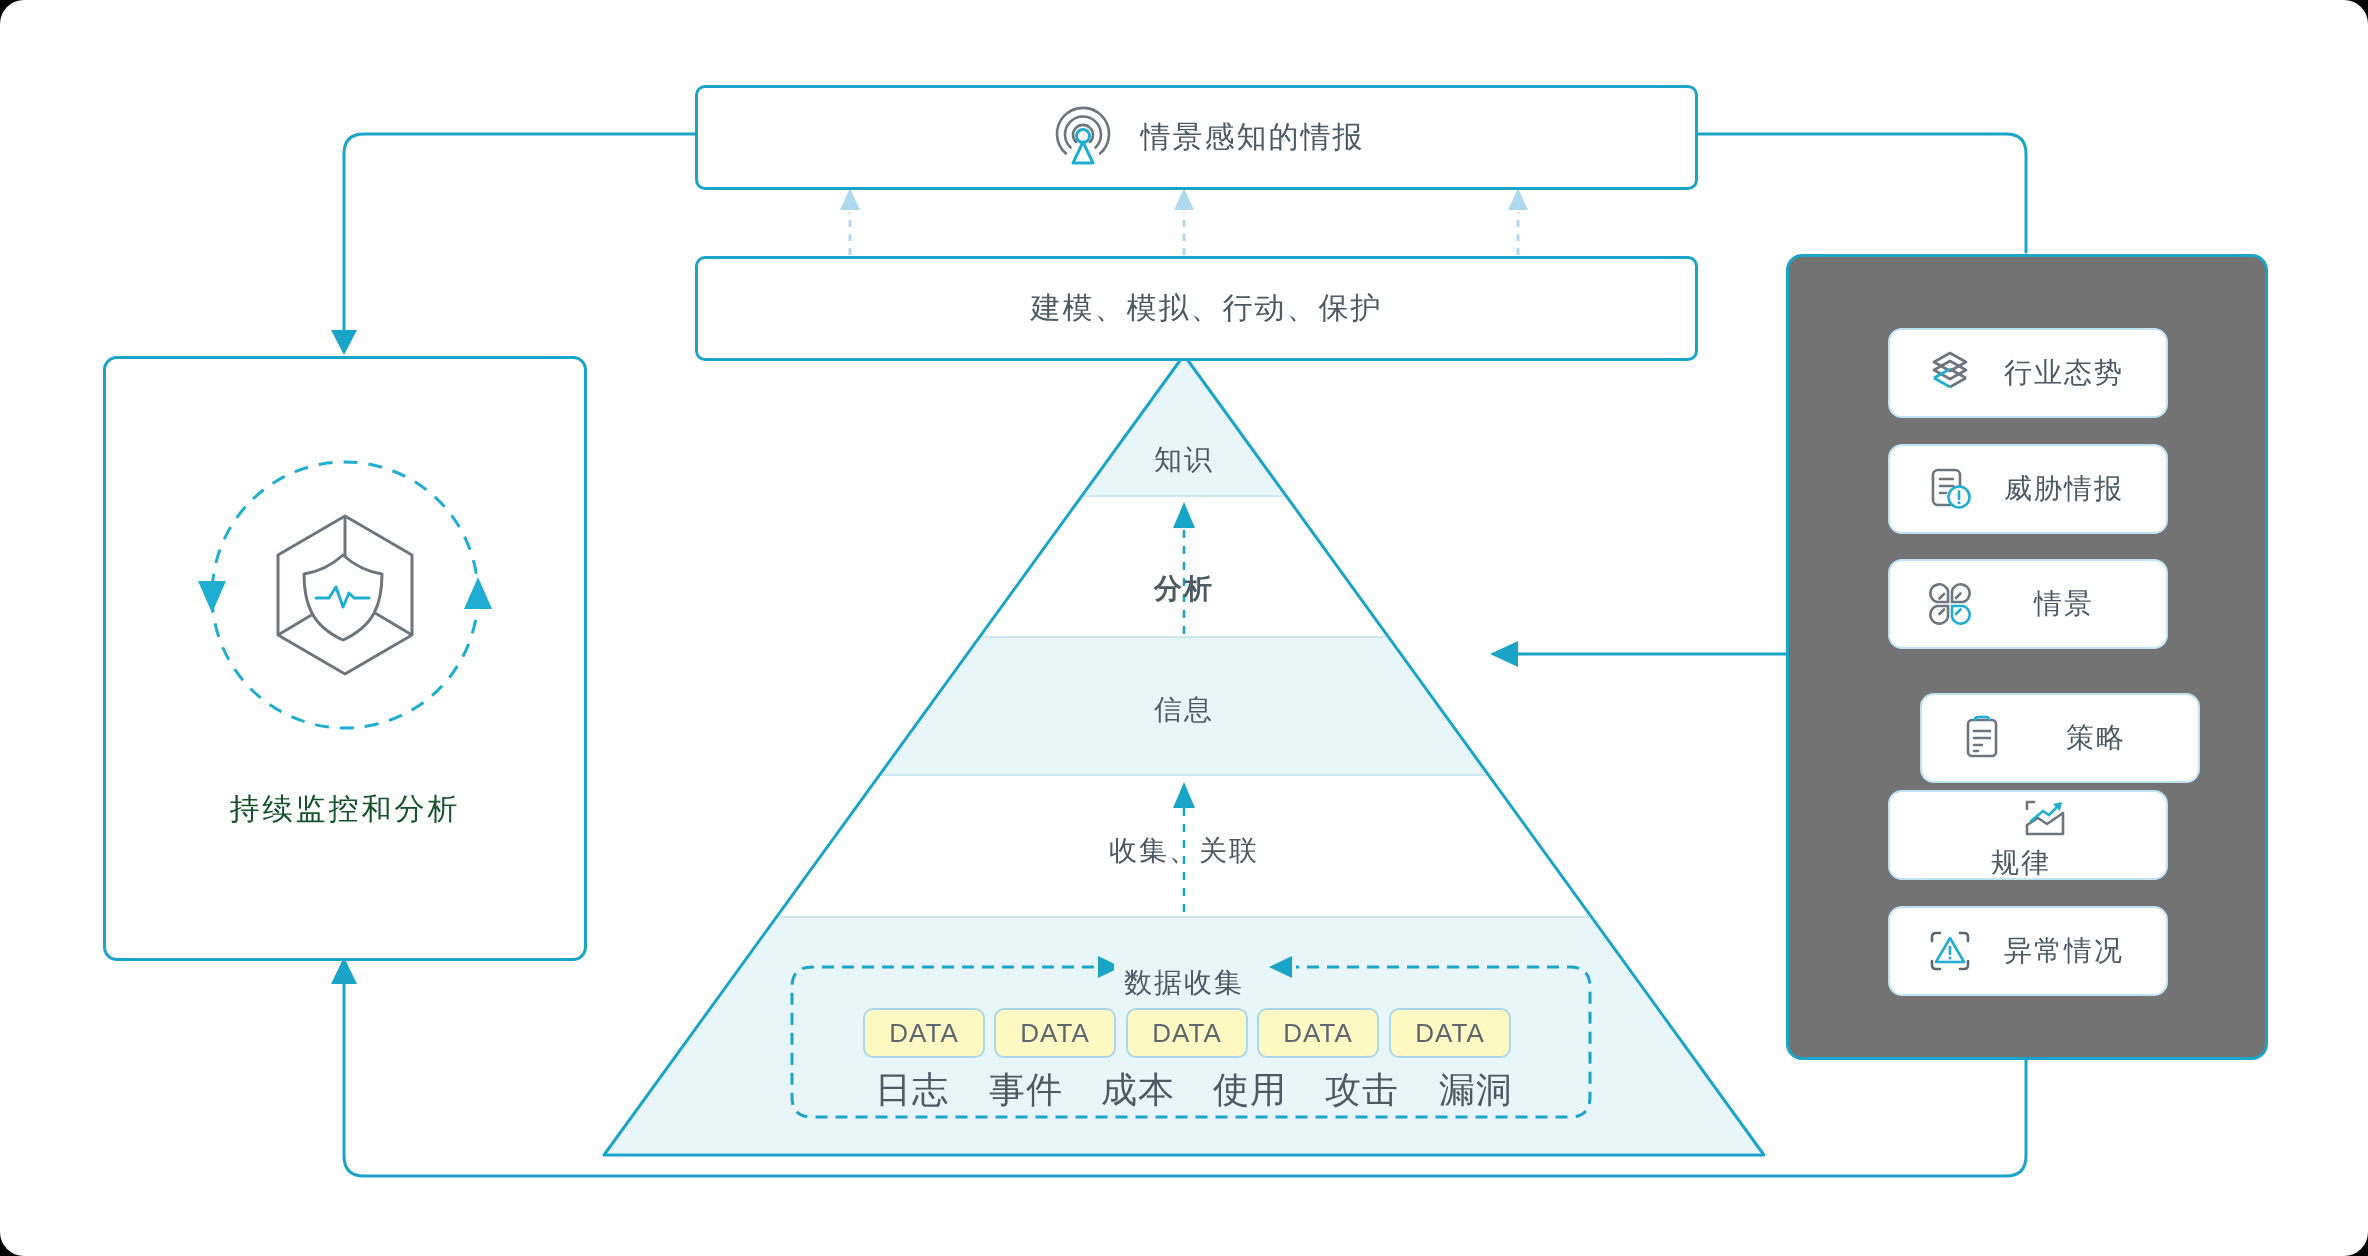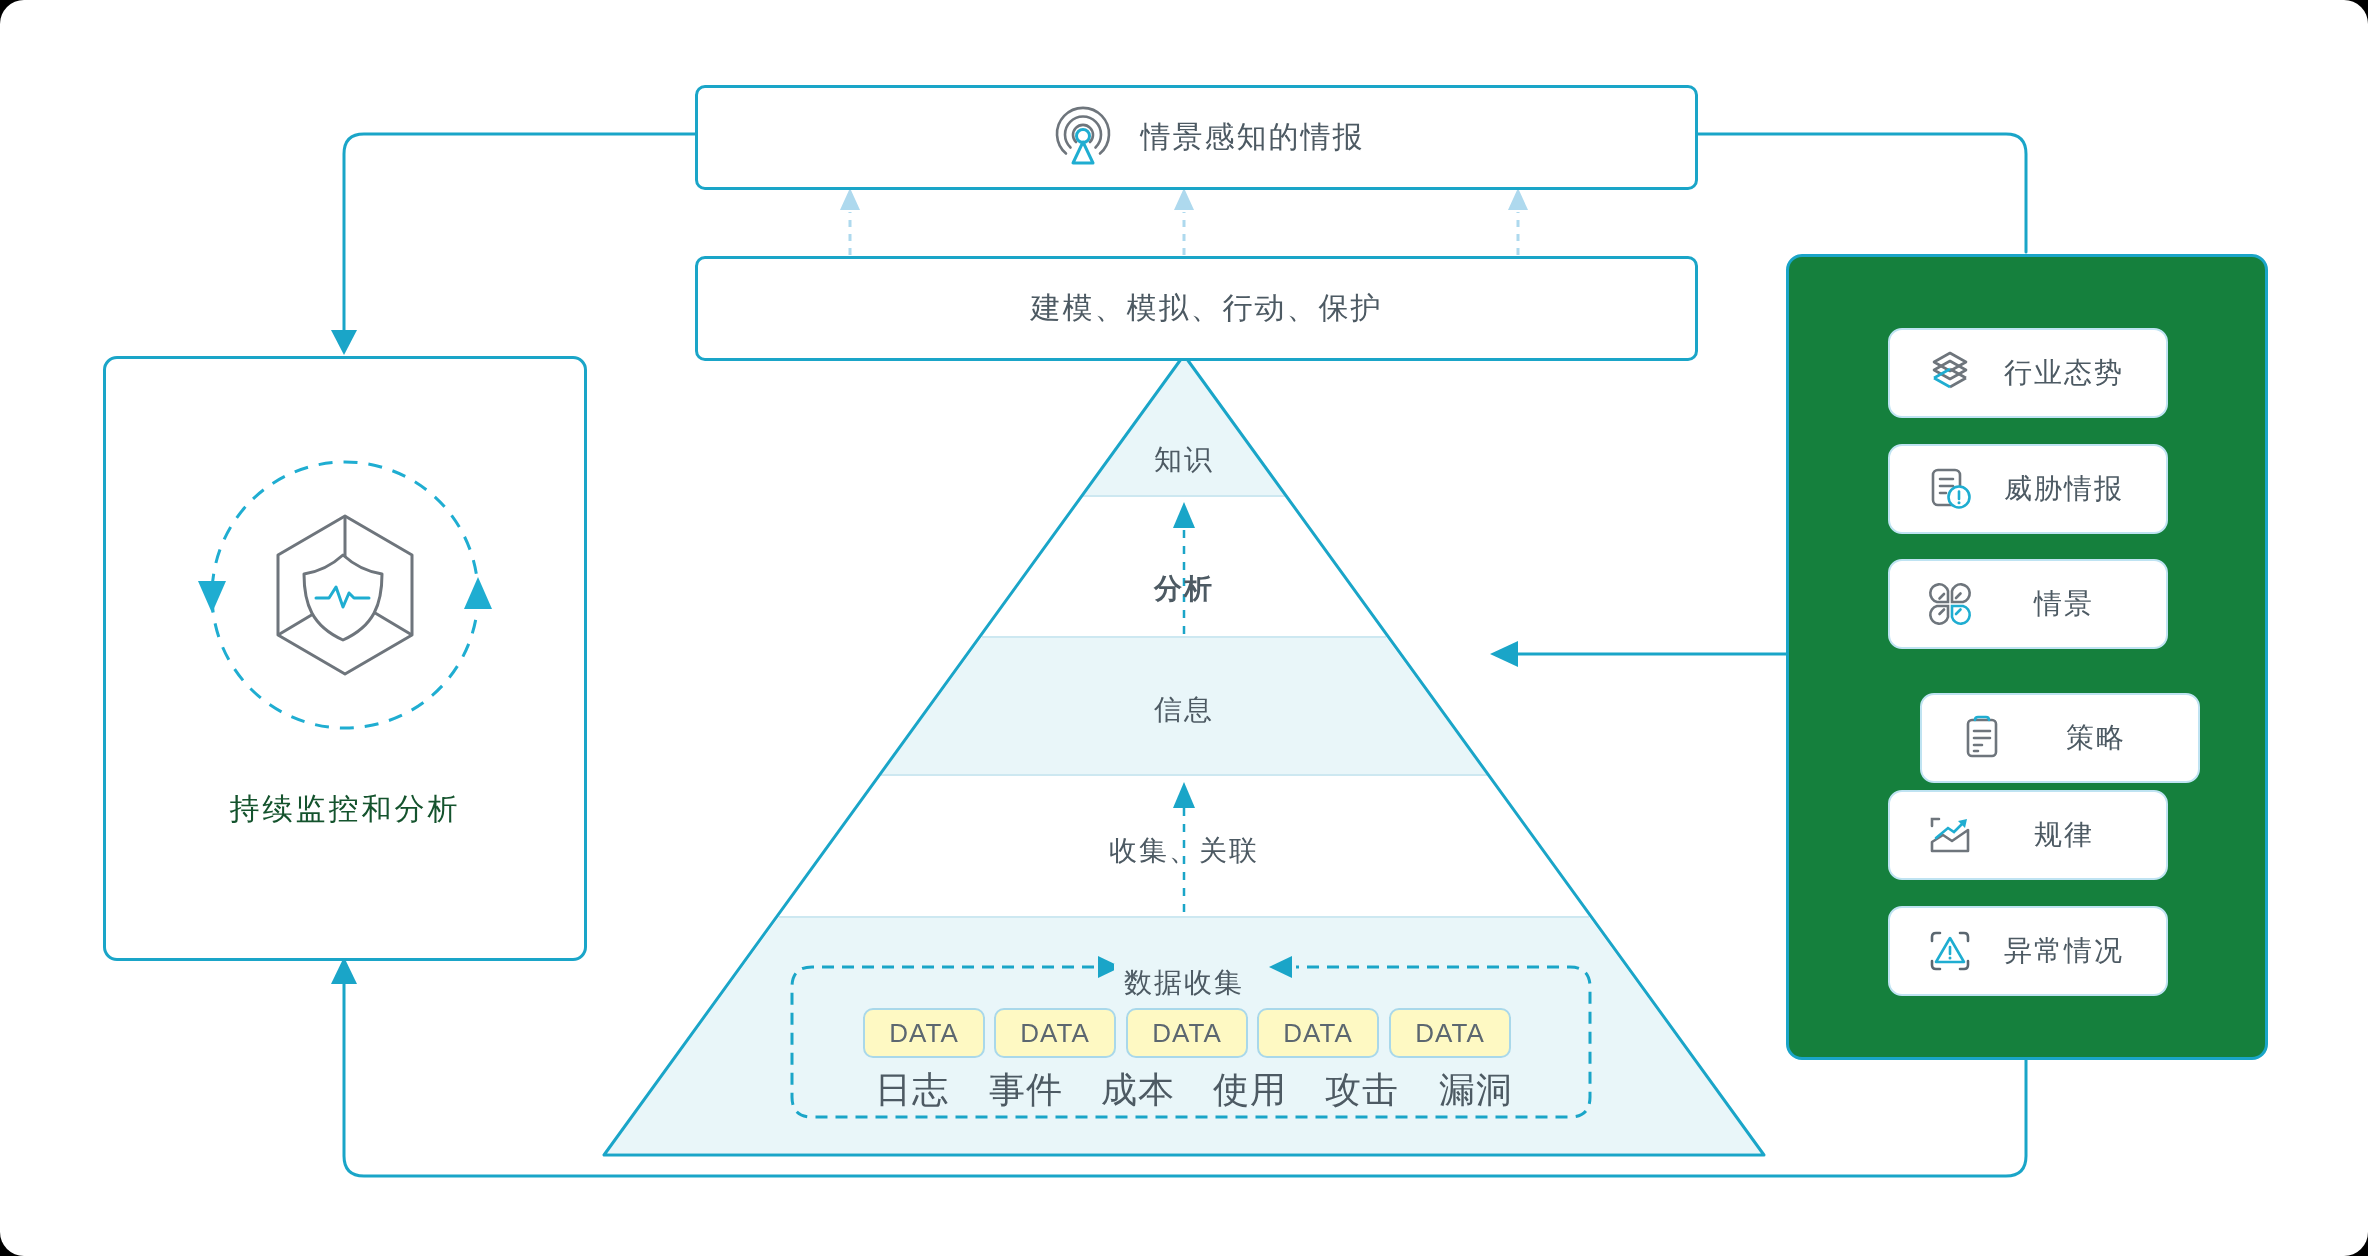--- a/index.html
+++ b/index.html
@@ -16,26 +16,26 @@
 
   
   .left-box{position:absolute;left:103px;top:356px;width:478px;height:599px;border:3px solid #1aa5c8;
             border-radius:14px;background:#fff;}
   .left-box .cycle-icon{position:absolute;left:50%;top:86px;transform:translateX(-50%);}
   .left-box .left-label{position:absolute;top:430px;left:0;width:100%;text-align:center;
             font-size:30px;color:#14532d;letter-spacing:3px;}
 
   
   .right-panel{position:absolute;left:1786px;top:254px;width:476px;height:800px;border:3px solid #1aa5c8;
-            border-radius:16px;background:#15803d;}
+            border-radius:16px;background:#737373;}
   .panel-item{position:absolute;left:99px;width:276px;height:86px;border:2px solid #bfe3f2;border-radius:14px;
             background:#fff;display:flex;align-items:center;}
   .panel-item svg{margin-left:34px;flex:0 0 auto;}
   .panel-item .item-label{flex:1;text-align:center;margin-right:14px;font-size:28px;color:#4d5a63;letter-spacing:2px;}
-  .pi-0{top:71px;}.pi-1{top:187px;}.pi-2{top:302px;}.pi-3{top:436px;margin-left:32px;}.pi-4{top:533px;}.pi-5{top:649px;}
+  .pi-0{top:71px;}.pi-1{top:187px;}.pi-2{top:302px;}.pi-3{top:436px;margin-left:32px;}.pi-4{top:533px;flex-direction:column;}.pi-5{top:649px;}
 
   
   .pyr-label{position:absolute;left:1184px;transform:translate(-50%,-50%);font-size:28px;color:#4d5a63;
             letter-spacing:2px;white-space:nowrap;}
   .pl-0{top:460px;}.pl-1{top:589px;font-weight:bold;}.pl-2{top:710px;}.pl-3{top:851px;}.pl-4{top:967px;background:#e9f6f9;padding:0 10px;margin-top:16px;}
 
   
   .data-box{position:absolute;top:1008px;width:118px;height:46px;border:2px solid #a9d8ea;border-radius:10px;
             background:#fef9c3;display:flex;align-items:center;justify-content:center;
             font-size:26px;color:#5c6770;letter-spacing:1px;}

